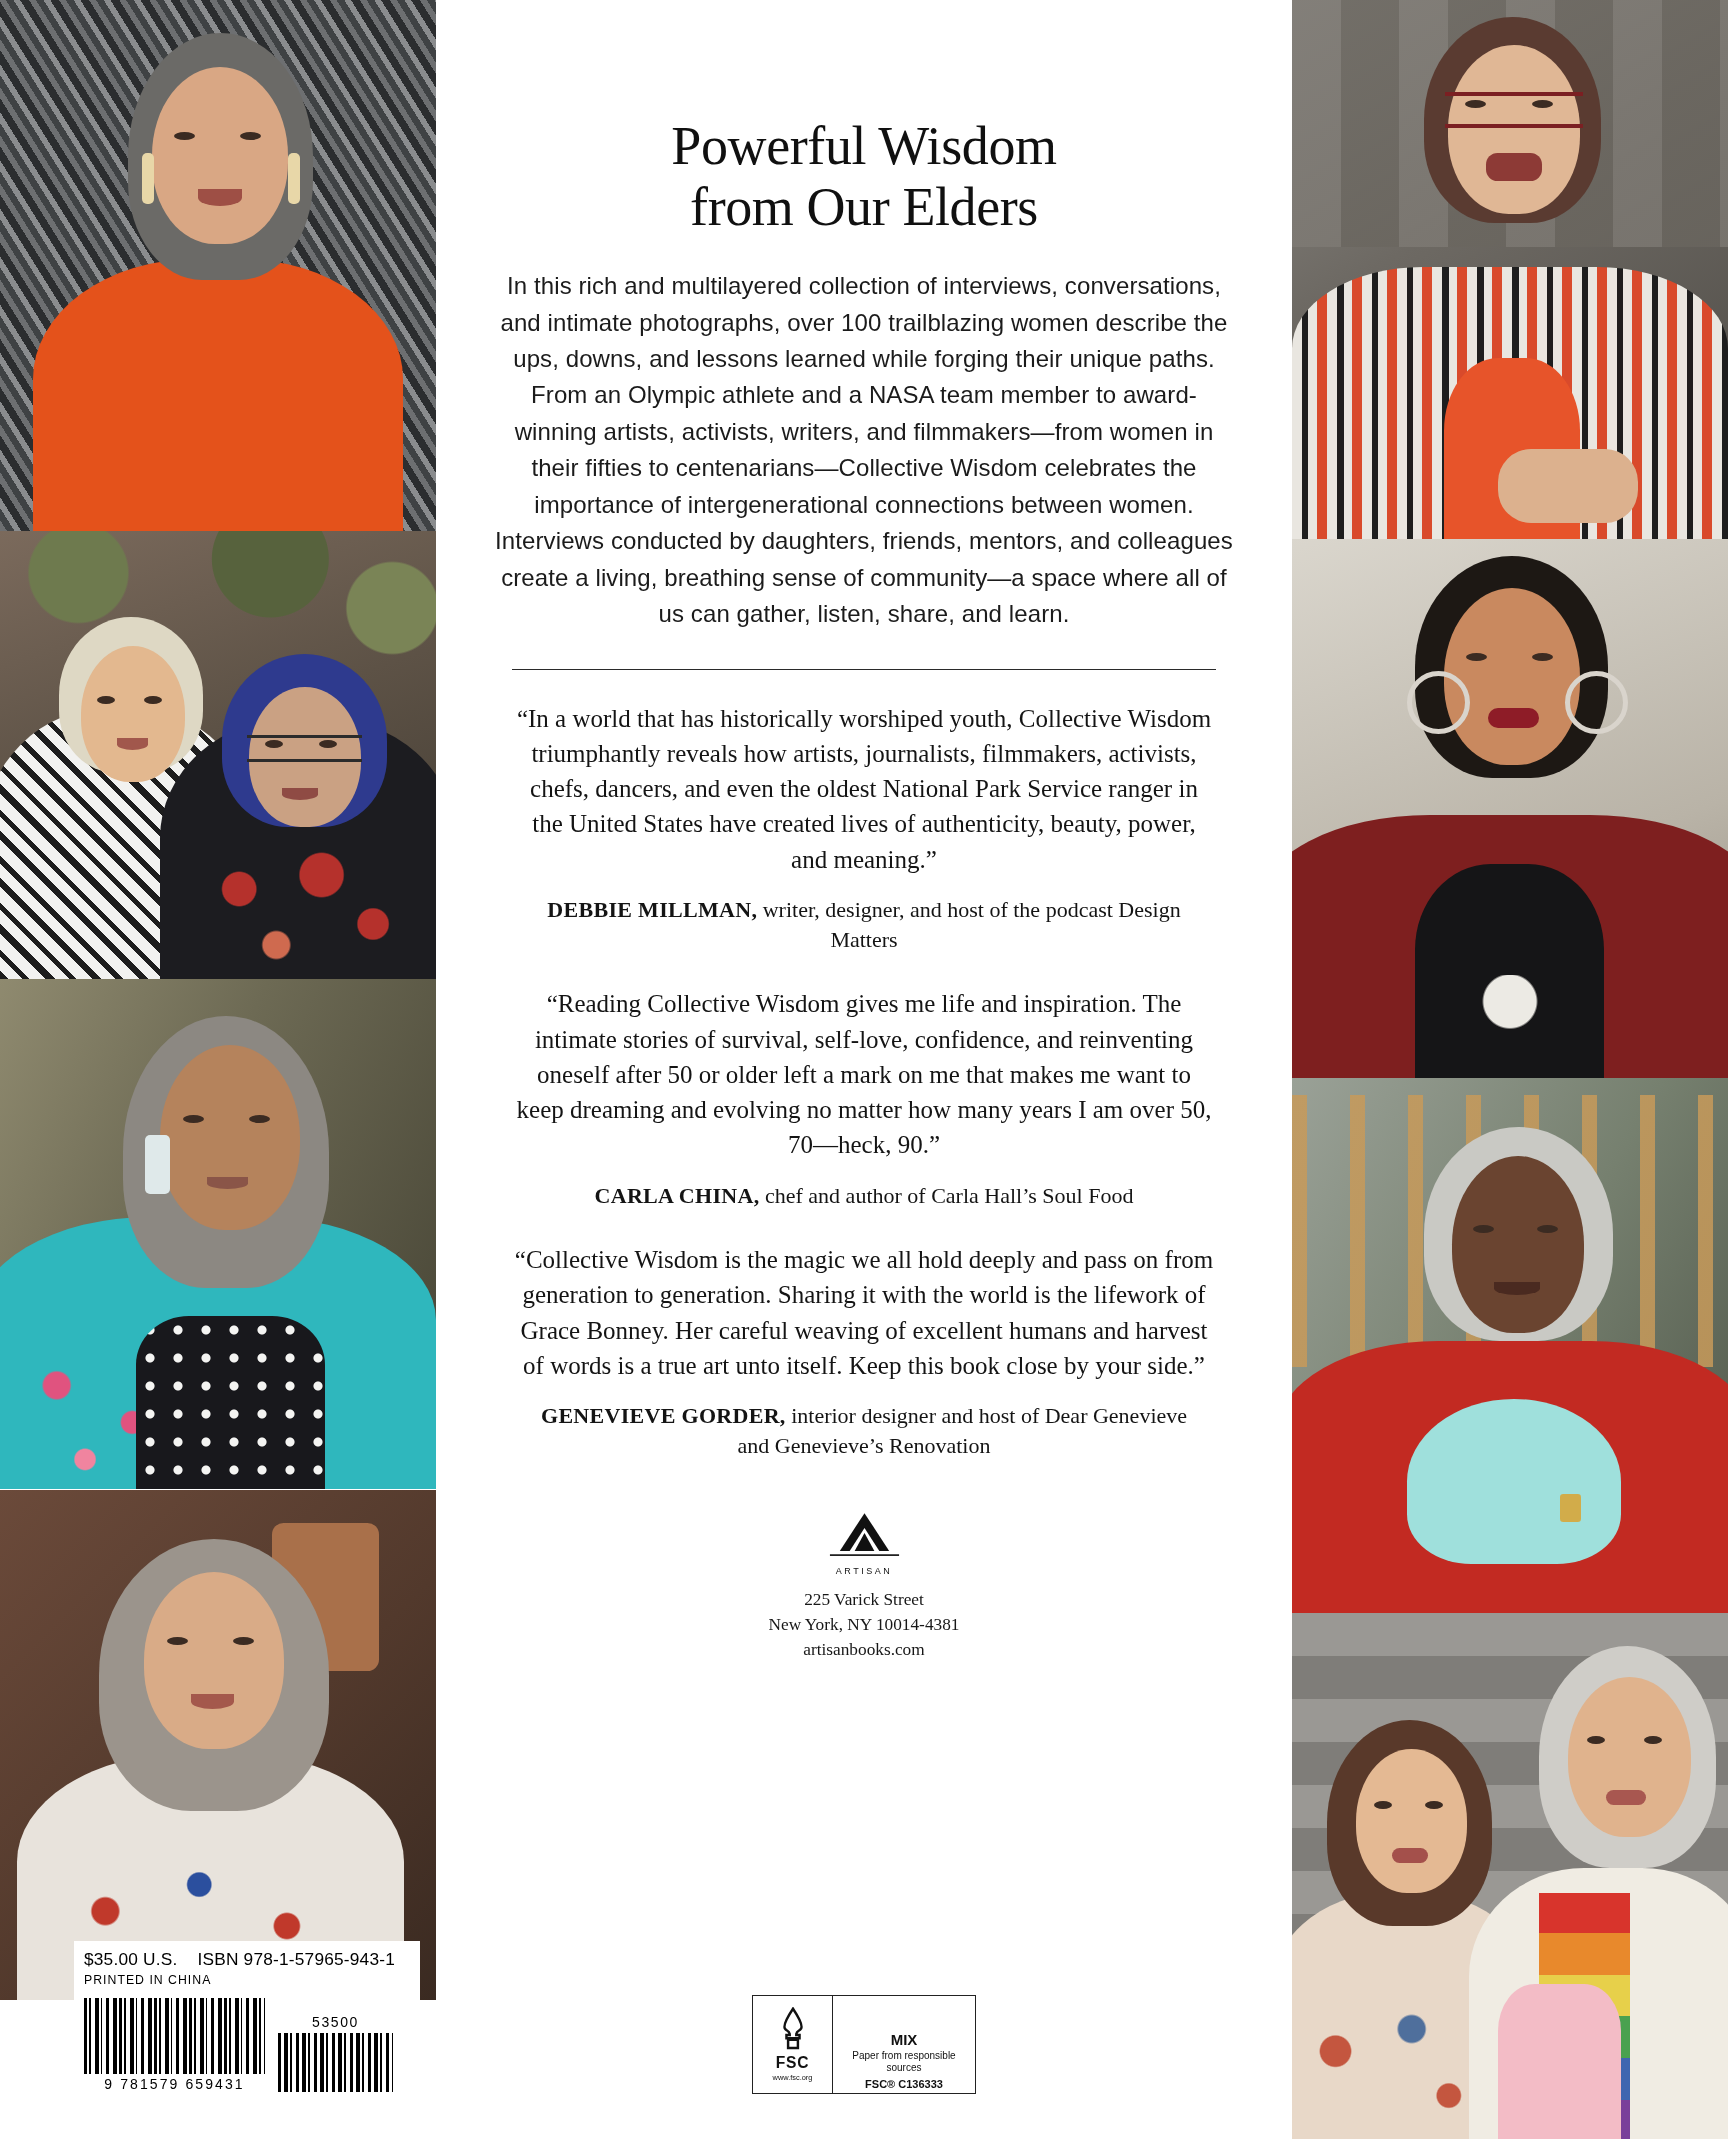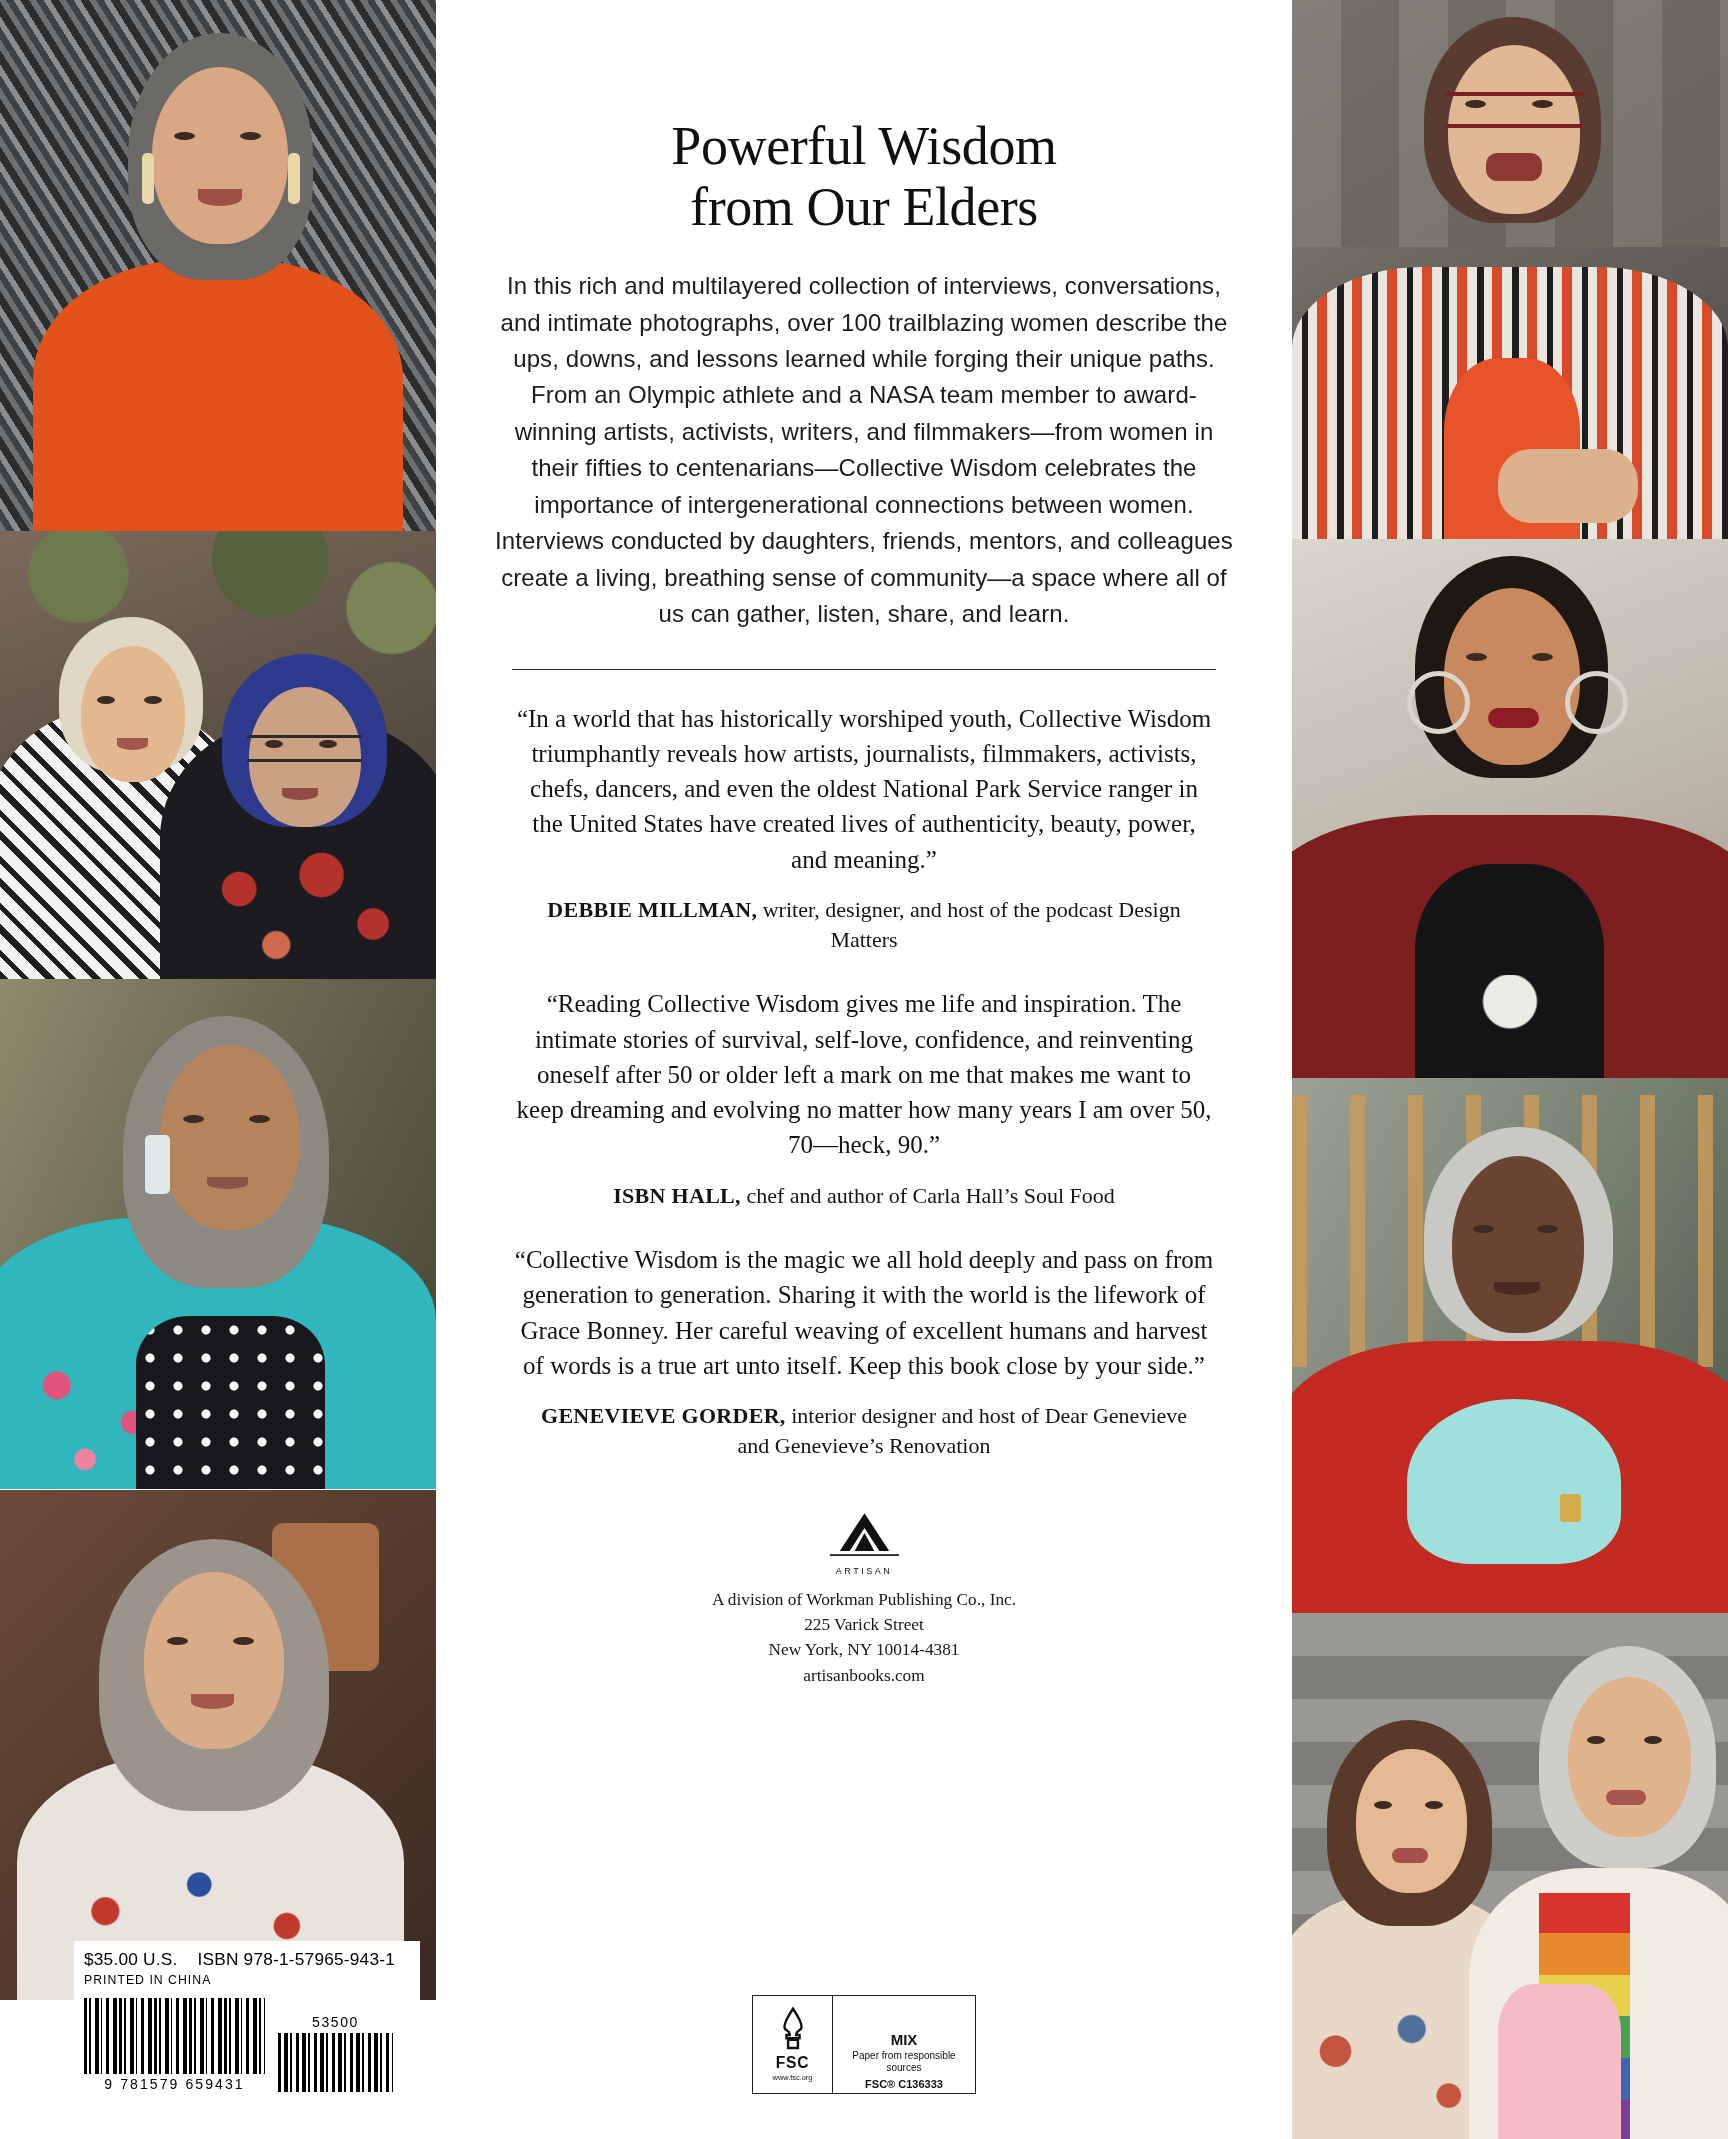--- a/index.html
+++ b/index.html
@@ -474,38 +474,37 @@
 
   <div class="rule"></div>
 
   <p class="quote">“In a world that has historically worshiped youth, Collective Wisdom triumphantly reveals how artists, journalists, filmmakers, activists, chefs, dancers, and even the oldest National Park Service ranger in the United States have created lives of authenticity, beauty, power, and meaning.”</p>
   <p class="attrib">
     <span class="name">DEBBIE MILLMAN,</span><span> writer, designer, and host of the podcast Design Matters</span>
   </p>
 
   <p class="quote">“Reading Collective Wisdom gives me life and inspiration. The intimate stories of survival, self-love, confidence, and reinventing oneself after 50 or older left a mark on me that makes me want to keep dreaming and evolving no matter how many years I am over 50, 70—heck, 90.”</p>
   <p class="attrib">
-    <span class="name">ISBN HALL,</span><span> chef and author of Carla Hall’s Soul Food</span>
+    <span class="name">CARLA CHINA,</span><span> chef and author of Carla Hall’s Soul Food</span>
   </p>
 
   <p class="quote">“Collective Wisdom is the magic we all hold deeply and pass on from generation to generation. Sharing it with the world is the lifework of Grace Bonney. Her careful weaving of excellent humans and harvest of words is a true art unto itself. Keep this book close by your side.”</p>
   <p class="attrib">
     <span class="name">GENEVIEVE GORDER,</span><span> interior designer and host of Dear Genevieve and Genevieve’s Renovation</span>
   </p>
 
   <div class="pub">
     <svg class="logo-mark" viewBox="0 0 96 70">
       <path d="M48 6 L78 52 L18 52 Z" fill="#111"></path>
       <path d="M30 52 L48 24 L66 52 Z" fill="#fff"></path>
       <path d="M48 30 L60 52 L36 52 Z" fill="#111"></path>
       <rect x="6" y="56" width="84" height="2" fill="#111"></rect>
     </svg>
     <div class="logo-word">ARTISAN</div>
     <div class="pubinfo">
-      <div>A division of Workman Publishing Co., Inc.</div>
       <div>225 Varick Street</div>
       <div>New York, NY 10014-4381</div>
       <div>artisanbooks.com</div>
     </div>
   </div>
 
   <div class="fsc">
     <div class="fsc-left">
       <svg class="fsc-tree" viewBox="0 0 44 56">
         <path d="M22 2 C14 14 10 22 12 26 C14 30 18 28 18 34 L14 34 L14 38 L30 38 L30 34 L26 34 C26 28 30 30 32 26 C34 22 30 14 22 2 Z" fill="none" stroke="#111" stroke-width="3"></path>

